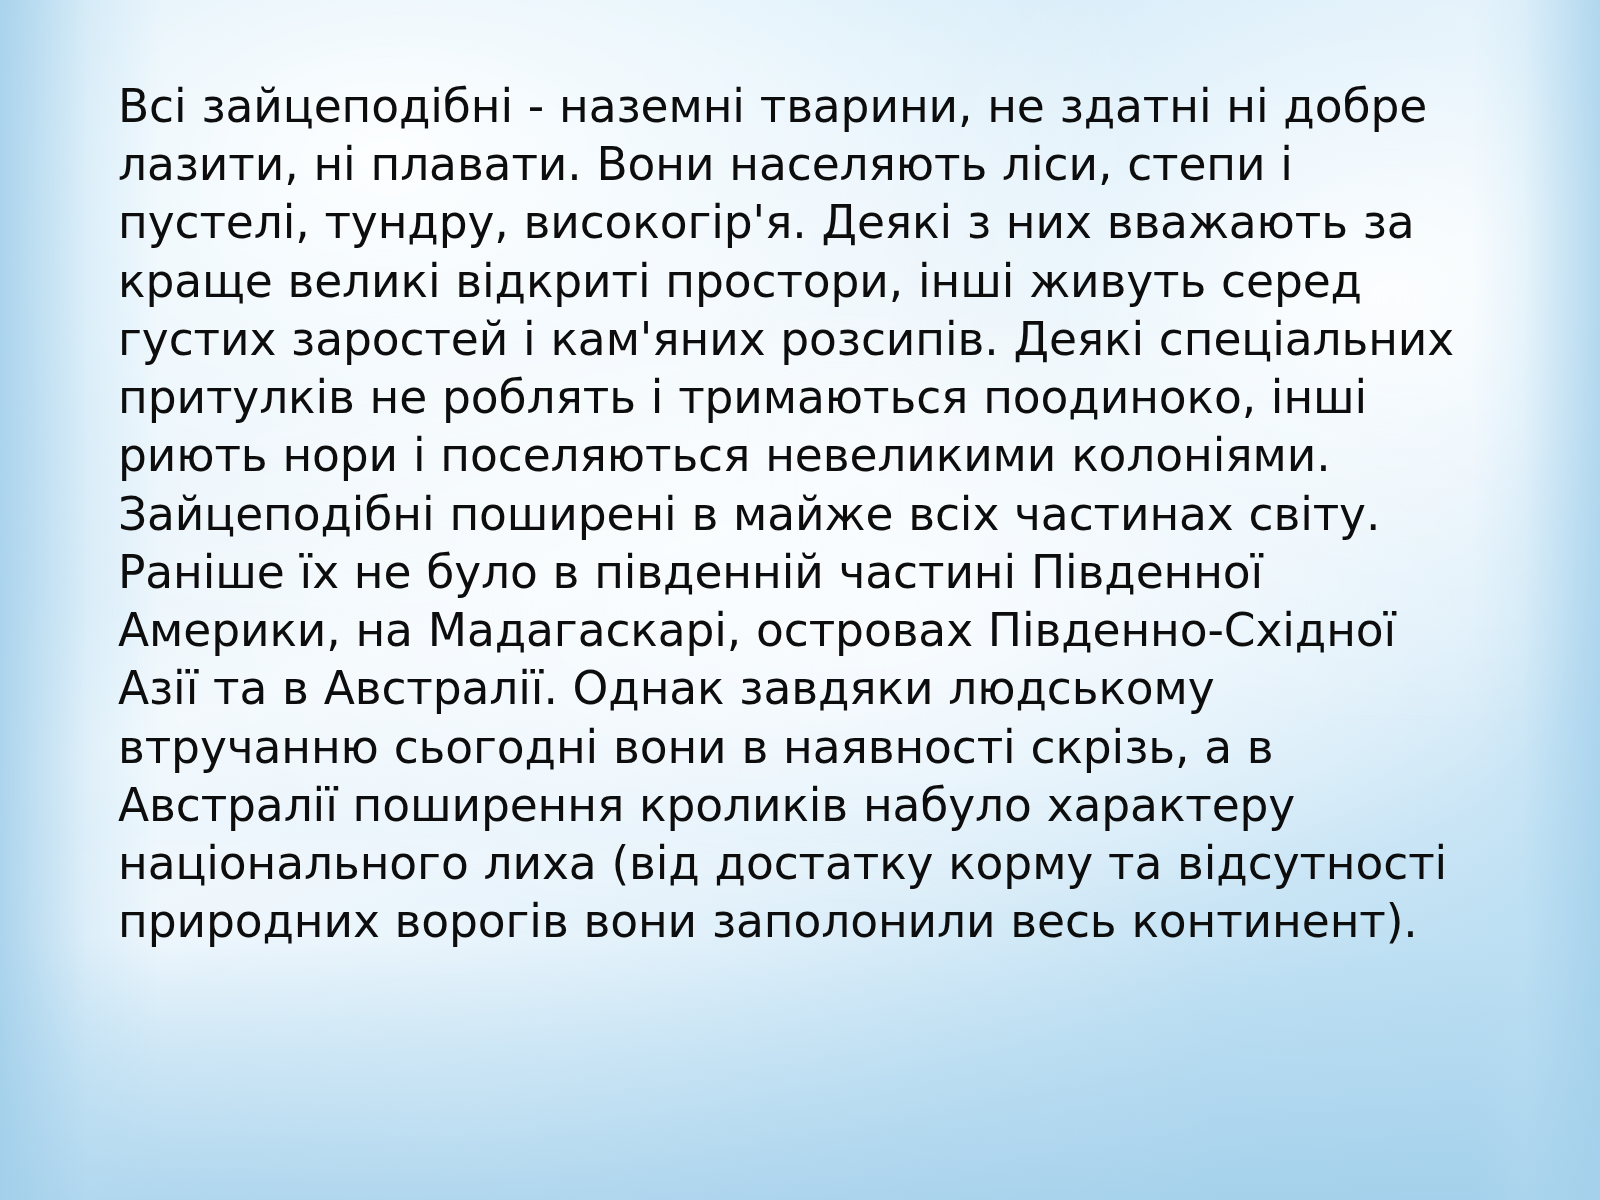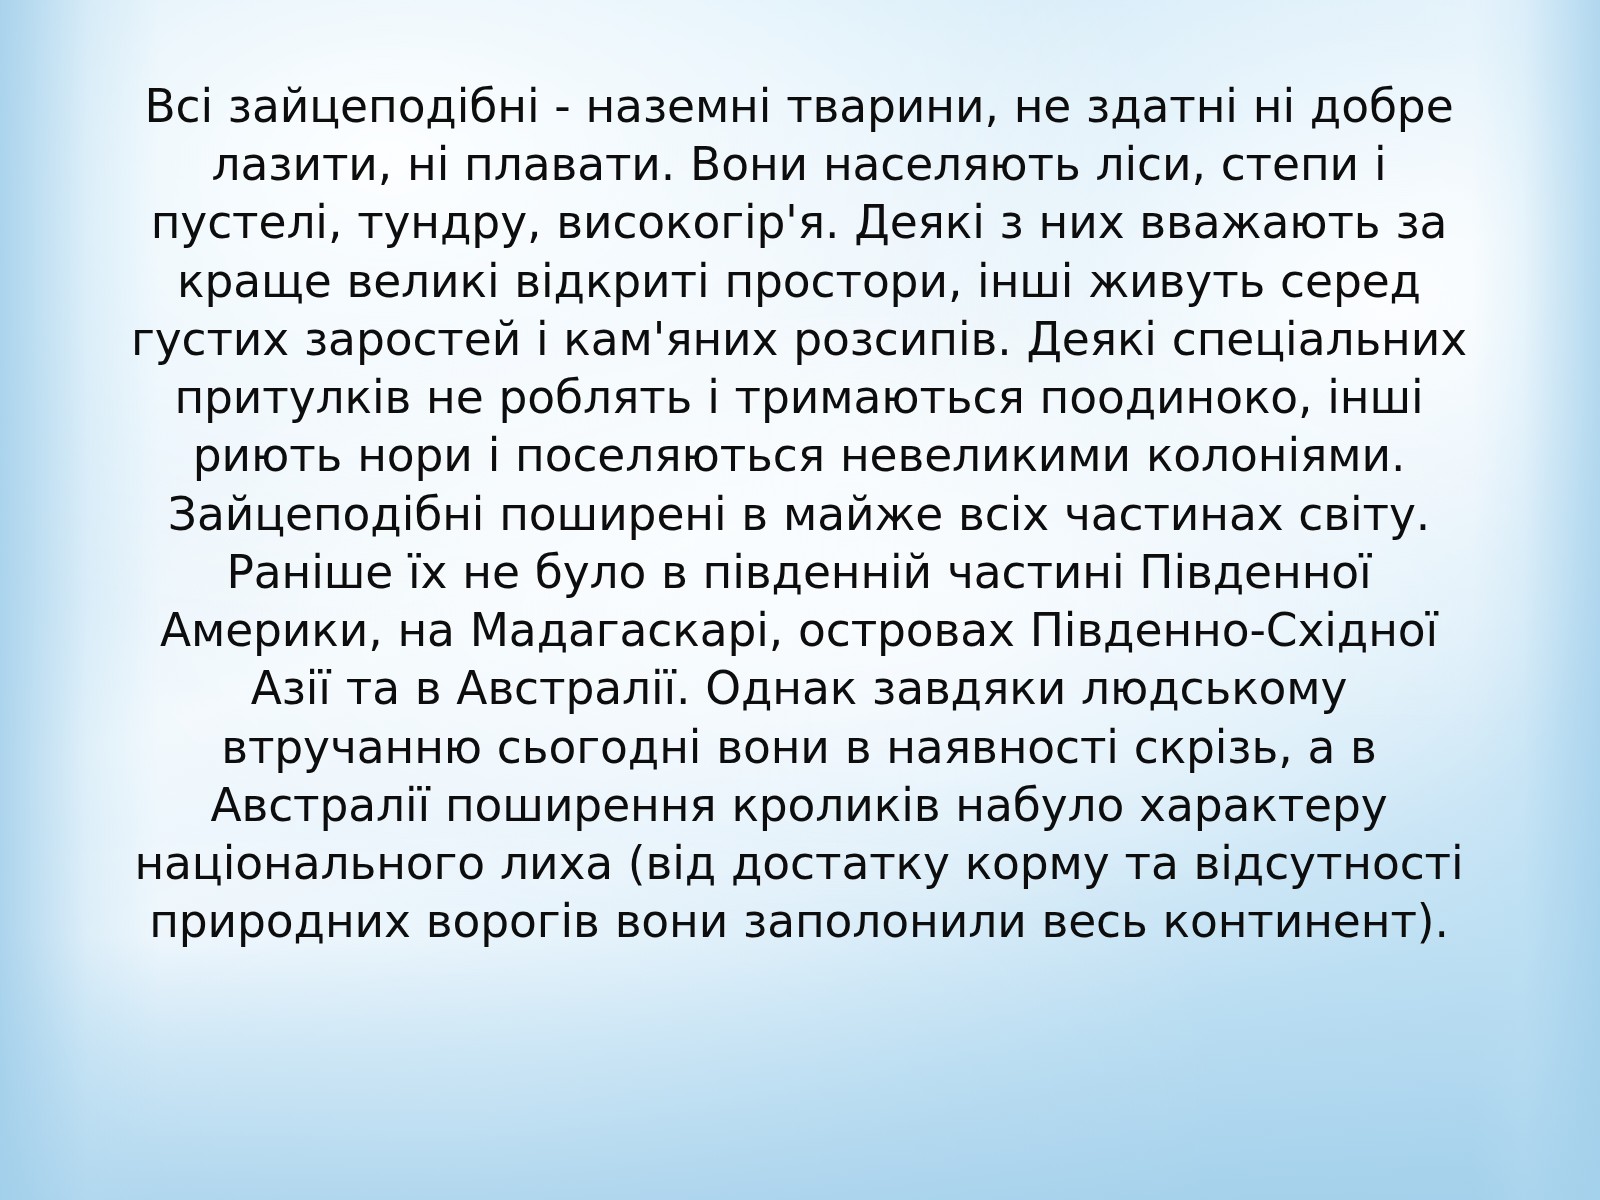--- a/index.html
+++ b/index.html
@@ -125,21 +125,21 @@
     top: 78px;
     width: 1362px;
   }
 
   .body-text {
     margin: 0;
     color: #0d0d0d;
     font-size: 45.5px;
     line-height: 1.28;
     letter-spacing: -0.1px;
-    text-align: center;
+    text-align: left;
     word-spacing: 0.5px;
   }
 </style>
 </head>
 <body>
 
 <div class="slide">
 
   <div class="bg-base"></div>
   <div class="bg-glow-top"></div>

